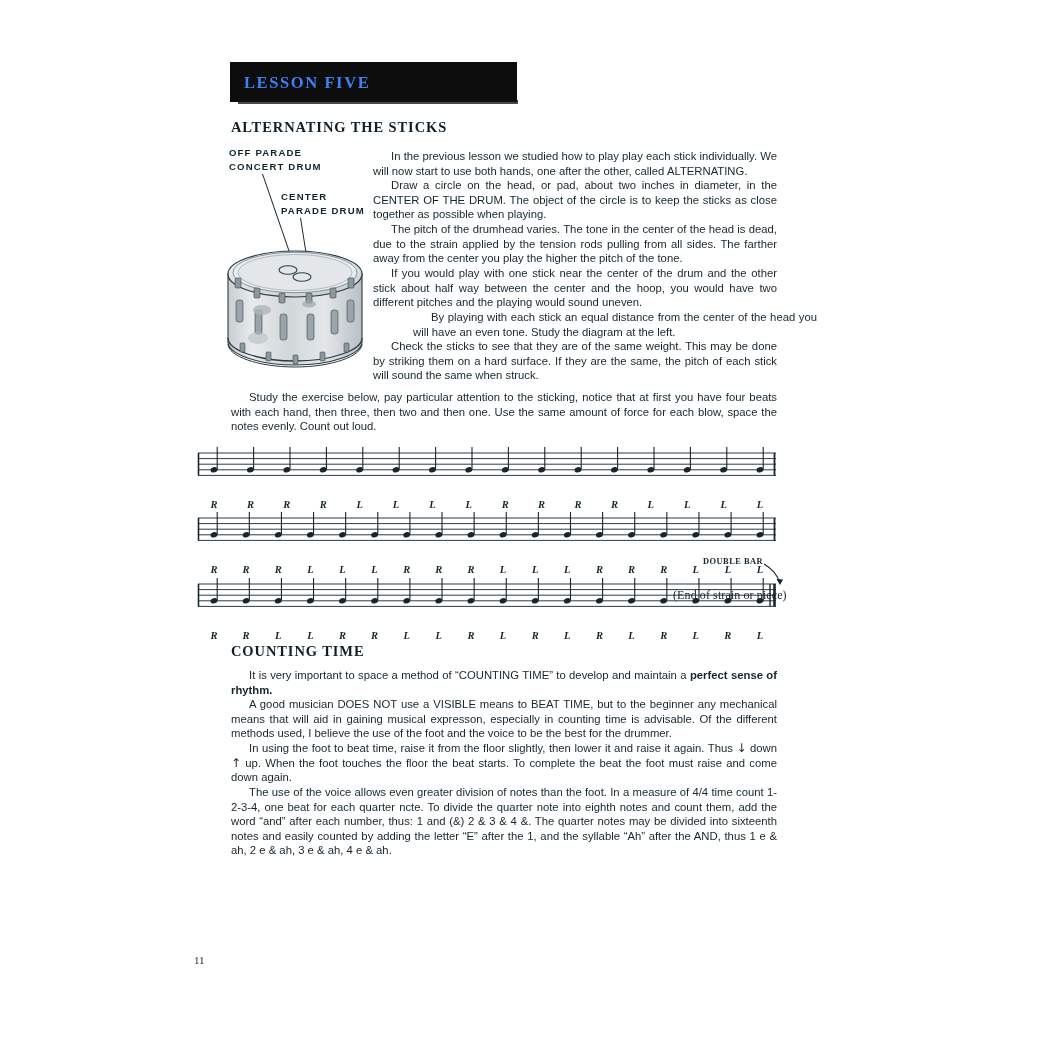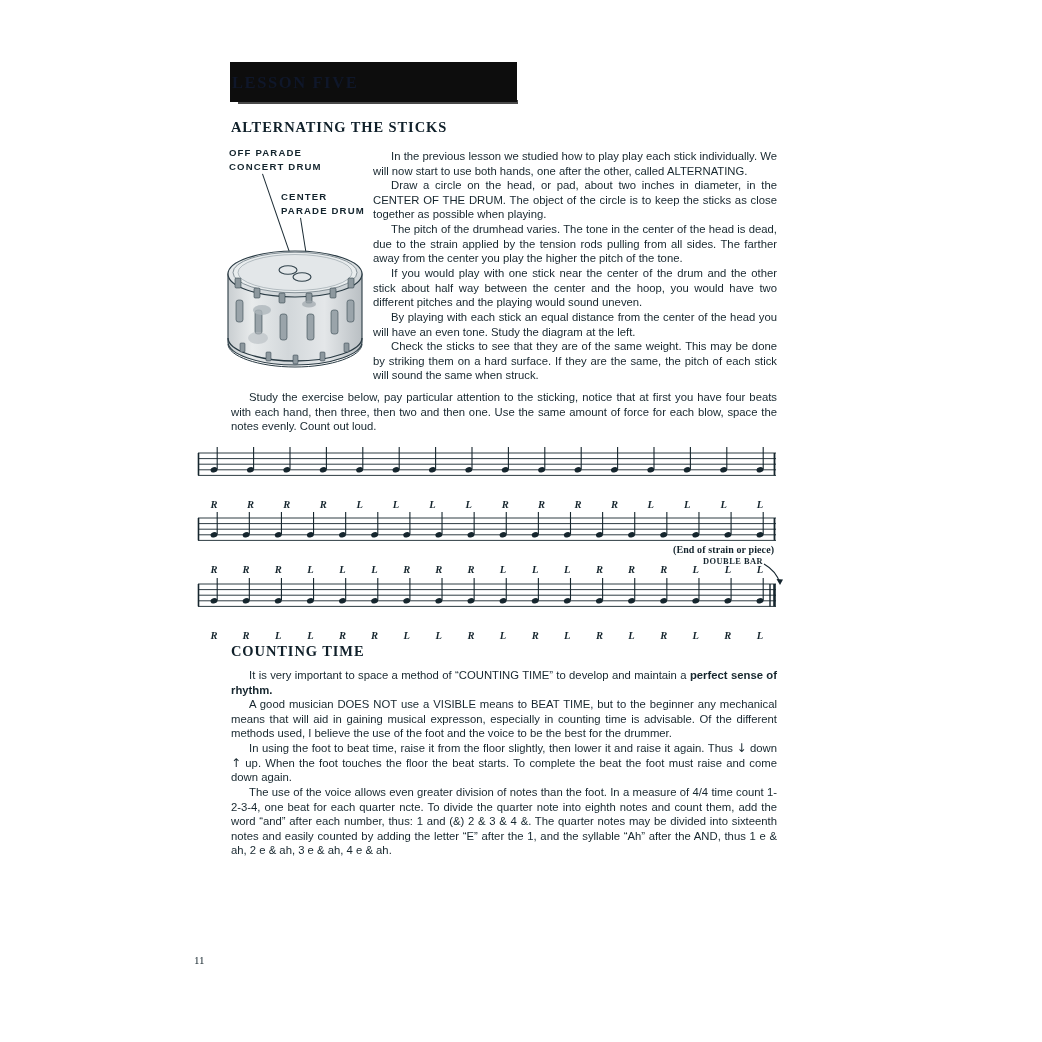--- a/index.html
+++ b/index.html
@@ -36,23 +36,23 @@
     position: absolute;
     left: 238px;
     top: 100px;
     width: 280px;
     height: 4px;
     background: #0d0d0d;
     opacity: .75;
   }
   .lesson-banner-title {
     position: absolute;
-    left: 232px;
+    left: 244px;
     top: 73px;
-    color: #0f172a;
+    color: #3b82f6;
     font-family: "Liberation Serif", serif;
     font-weight: bold;
     font-size: 16.5px;
     letter-spacing: 1.6px;
   }
 
   
   .section-heading {
     position: absolute;
     font-family: "Liberation Serif", serif;
@@ -150,23 +150,23 @@
     font-weight: bold;
     color: #14242d;
     white-space: nowrap;
   }
   #dbar-title {
     left: 703px; top: 557px;
     font-size: 8.4px;
     letter-spacing: 0.5px;
   }
   #dbar-sub {
-    left: 673px; top: 544px;
-    font-size: 10px;
-    font-weight: bold;
+    left: 673px; top: 588px;
+    font-size: 12px;
+    font-weight: normal;
     letter-spacing: 0.1px;
   }
 
   
   #page-number {
     position: absolute;
     left: 194px;
     top: 954px;
     font-family: "Liberation Serif", serif;
     font-size: 11px;
@@ -253,21 +253,21 @@
       <rect x="71" y="117" width="5" height="9" rx="1"></rect>
       <rect x="98" y="114" width="5" height="9" rx="1"></rect>
       <rect x="122" y="105" width="5" height="9" rx="1"></rect>
     </g>
   </svg>
 
   <div class="para col-right" style="top:149px;">In the previous lesson we studied how to play play each stick individually. We will now start to use both hands, one after the other, called ALTERNATING.</div>
   <div class="para col-right" style="top:178px;">Draw a circle on the head, or pad, about two inches in diameter, in the CENTER OF THE DRUM. The object of the circle is to keep the sticks as close together as possible when playing.</div>
   <div class="para col-right" style="top:266px;">If you would play with one stick near the center of the drum and the other stick about half way between the center and the hoop, you would have two different pitches and the playing would sound uneven.</div>
   <div class="para col-right" style="top:222px;">The pitch of the drumhead varies. The tone in the center of the head is dead, due to the strain applied by the tension rods pulling from all sides. The farther away from the center you play the higher the pitch of the tone.</div>
-  <div class="para col-right" style="top:310px;">By playing with each stick an equal distance from the center of the head you will have an even tone. Study the diagram at the left.</div>
+  <div class="para col-right" style="top:310px;margin-left:40px;">By playing with each stick an equal distance from the center of the head you will have an even tone. Study the diagram at the left.</div>
   <div class="para col-right" style="top:339px;">Check the sticks to see that they are of the same weight. This may be done by striking them on a hard surface. If they are the same, the pitch of each stick will sound the same when struck.</div>
 
   <div class="para col-full" style="top:390px;">Study the exercise below, pay particular attention to the sticking, notice that at first you have four beats with each hand, then three, then two and then one. Use the same amount of force for each blow, space the notes evenly. Count out loud.</div>
 
   <div class="staff-wrap" id="system-1" style="left:196px; top:447px; width:582px; height:50px;"><svg viewBox="0 0 582 50" width="582" height="50">
         <line x1="2" x2="580" y1="6" y2="6" stroke="#16262e" stroke-width="0.9"></line>
         <line x1="2" x2="580" y1="11.6" y2="11.6" stroke="#16262e" stroke-width="0.9"></line>
         <line x1="2" x2="580" y1="17.2" y2="17.2" stroke="#16262e" stroke-width="0.9"></line>
         <line x1="2" x2="580" y1="22.799999999999997" y2="22.799999999999997" stroke="#16262e" stroke-width="0.9"></line>
         <line x1="2" x2="580" y1="28.4" y2="28.4" stroke="#16262e" stroke-width="0.9"></line>

